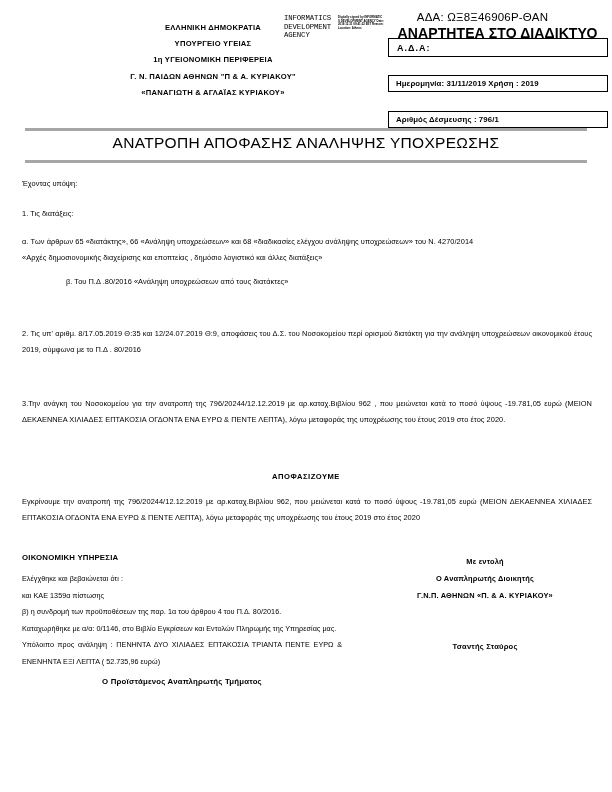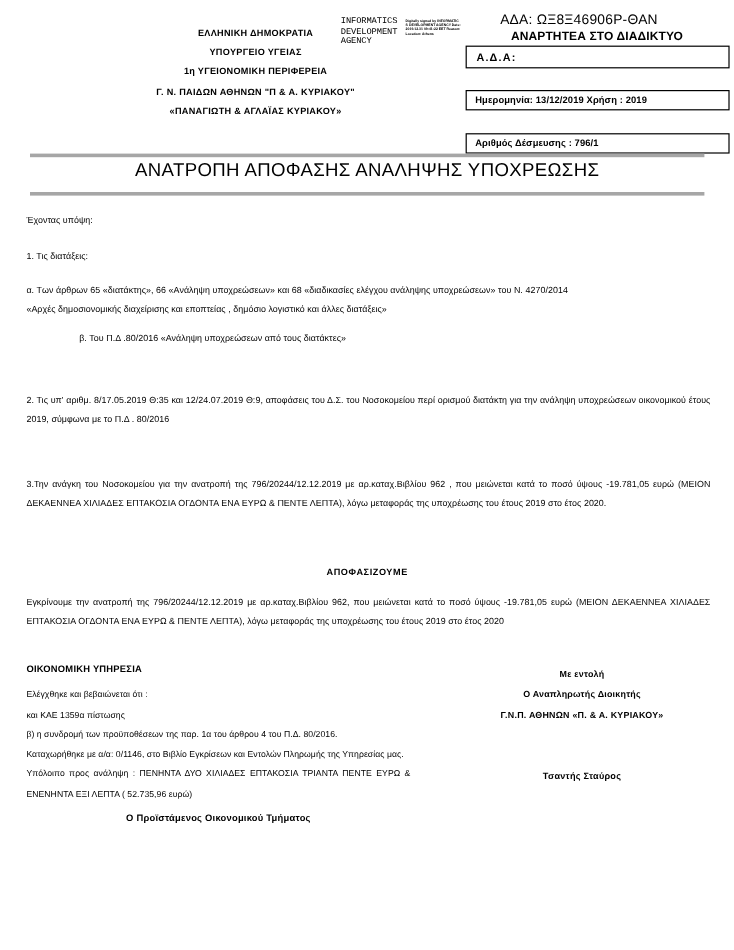--- a/index.html
+++ b/index.html
@@ -29,21 +29,21 @@
     text-align: center;
     font-size: 11.5px;
     letter-spacing: 0.2px;
     white-space: nowrap;
   }
   .anartitea {
     position: absolute;
     left: 385px; top: 25px;
     width: 225px;
     text-align: center;
-    font-size: 10px;
+    font-size: 14px;
     font-weight: bold;
     letter-spacing: 0.1px;
     white-space: nowrap;
   }
 
   .ada-box {
     position: absolute;
     left: 388px; top: 38px;
     width: 220px; height: 19px;
     border: 1.2px solid #000;
@@ -216,21 +216,21 @@
   <div class="sig-stamp">Digitally signed by INFORMATICS DEVELOPMENT AGENCY Date: 2019.12.31 09:41:22 EET Reason: Location: Athens</div>
 
   <div class="org-block">
     <div class="org-line">ΕΛΛΗΝΙΚΗ ΔΗΜΟΚΡΑΤΙΑ</div>
     <div class="org-line">ΥΠΟΥΡΓΕΙΟ ΥΓΕΙΑΣ</div>
     <div class="org-line">1η ΥΓΕΙΟΝΟΜΙΚΗ ΠΕΡΙΦΕΡΕΙΑ</div>
     <div class="org-line">Γ. Ν. ΠΑΙΔΩΝ ΑΘΗΝΩΝ "Π &amp; Α. ΚΥΡΙΑΚΟΥ"</div>
     <div class="org-line">«ΠΑΝΑΓΙΩΤΗ &amp; ΑΓΛΑΪΑΣ ΚΥΡΙΑΚΟΥ»</div>
   </div>
 
-  <div class="field-box fb1">Ημερομηνία: 13/12/2019 Χρήση : 2019</div>
+  <div class="field-box fb1">Ημερομηνία: 31/11/2019 Χρήση : 2019</div>
   <div class="field-box fb3">Αριθμός Δέσμευσης : 796/1</div>
 </div>
 
 <div class="rule rule-top"></div>
 <div class="doc-title">ΑΝΑΤΡΟΠΗ ΑΠΟΦΑΣΗΣ ΑΝΑΛΗΨΗΣ ΥΠΟΧΡΕΩΣΗΣ</div>
 <div class="rule rule-bottom"></div>
 
 <div class="body-area">
   <div class="para pleft" style="top:8px;">Έχοντας υπόψη:</div>
   <div class="para pleft" style="top:38px;">1. Τις διατάξεις:</div>
@@ -243,21 +243,21 @@
   <div class="para pleft" style="top:326px;">Εγκρίνουμε την ανατροπή της 796/20244/12.12.2019 με αρ.καταχ.Βιβλίου 962, που μειώνεται κατά το ποσό ύψους -19.781,05 ευρώ (ΜΕΙΟΝ ΔΕΚΑΕΝΝΕΑ ΧΙΛΙΑΔΕΣ ΕΠΤΑΚΟΣΙΑ ΟΓΔΟΝΤΑ ΕΝΑ ΕΥΡΩ &amp; ΠΕΝΤΕ ΛΕΠΤΑ), λόγω μεταφοράς της υποχρέωσης του έτους 2019 στο έτος 2020</div>
 </div>
 
 <div class="col-left">
   <div class="sec-head">ΟΙΚΟΝΟΜΙΚΗ ΥΠΗΡΕΣΙΑ</div>
   <div class="lline nojust">Ελέγχθηκε και βεβαιώνεται ότι :</div>
   <div class="lline nojust">και ΚΑΕ 1359α πίστωσης</div>
   <div class="lline">β) η συνδρομή των προϋποθέσεων της παρ. 1α του άρθρου 4 του Π.Δ. 80/2016.</div>
   <div class="lline">Καταχωρήθηκε με α/α: 0/1146, στο Βιβλίο Εγκρίσεων και Εντολών Πληρωμής της Υπηρεσίας μας.</div>
   <div class="lline">Υπόλοιπο προς ανάληψη : ΠΕΝΗΝΤΑ ΔΥΟ ΧΙΛΙΑΔΕΣ ΕΠΤΑΚΟΣΙΑ ΤΡΙΑΝΤΑ ΠΕΝΤΕ ΕΥΡΩ &amp; ΕΝΕΝΗΝΤΑ ΕΞΙ ΛΕΠΤΑ ( 52.735,96 ευρώ)</div>
-  <div class="prostamenos">Ο Προϊστάμενος Οικονομικού Τμήματος</div>
+  <div class="prostamenos">Ο Προϊστάμενος Αναπληρωτής Τμήματος</div>
 </div>
 
 <div class="col-right">
   <div class="rline">Με εντολή</div>
   <div class="rline">Ο Αναπληρωτής Διοικητής</div>
   <div class="rline">Γ.Ν.Π. ΑΘΗΝΩΝ «Π. &amp; Α. ΚΥΡΙΑΚΟΥ»</div>
   <div class="signer">Τσαντής Σταύρος</div>
 </div>
 
 </body></html>

